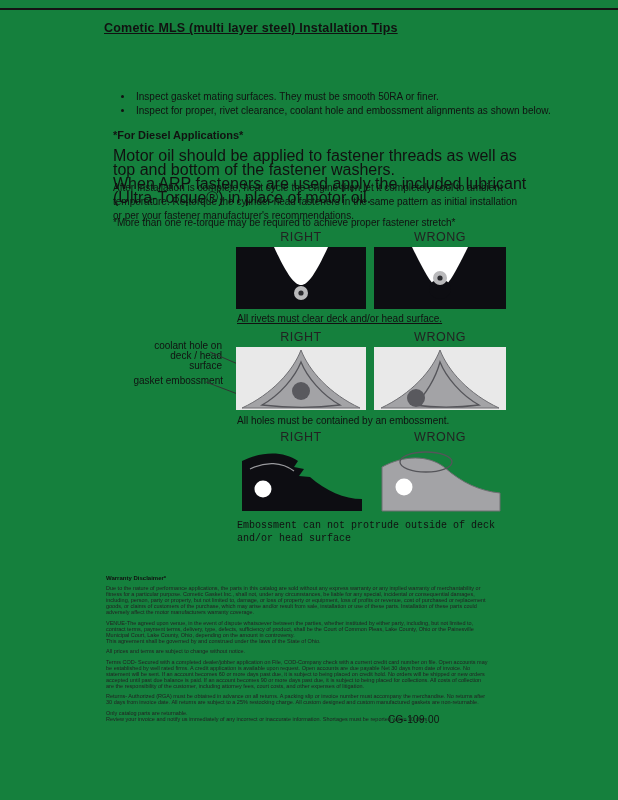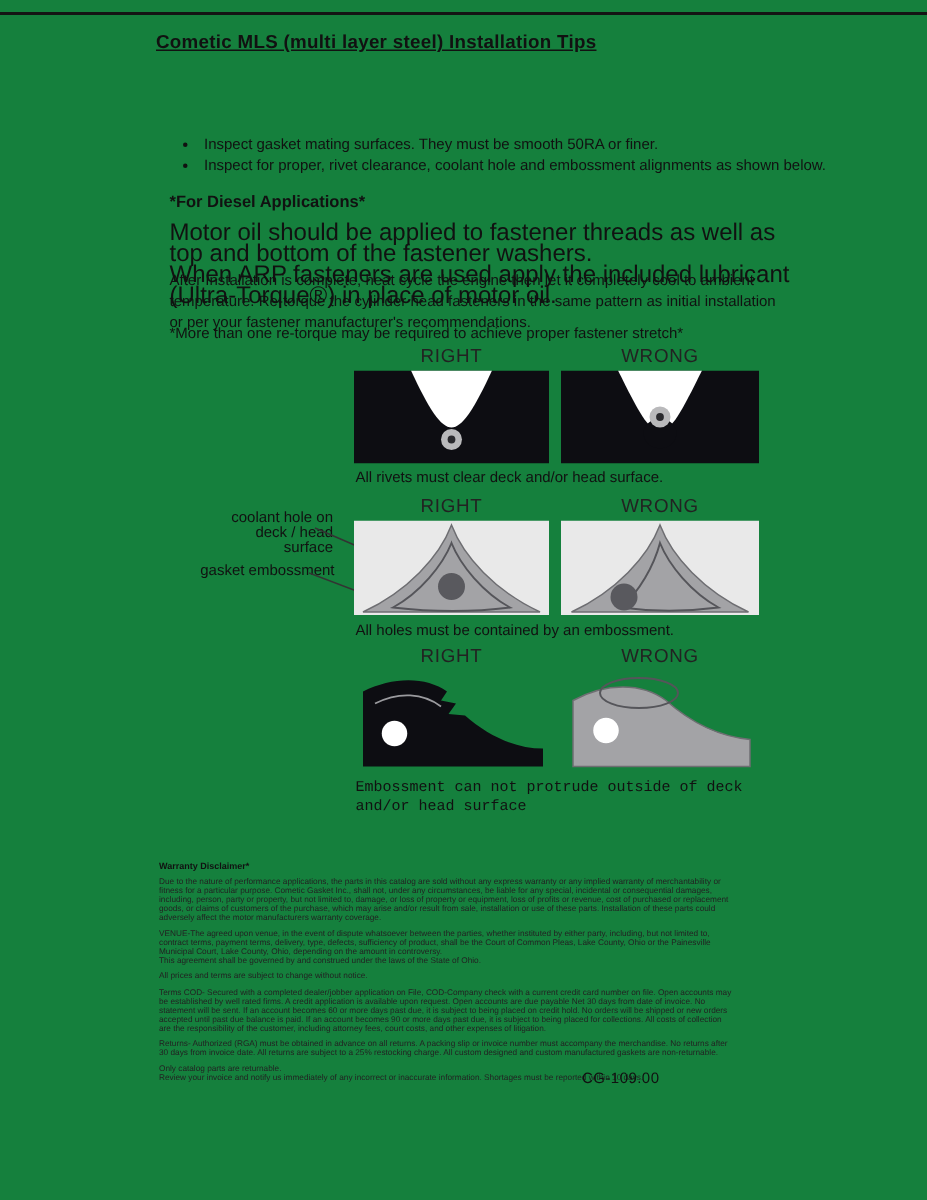--- a/index.html
+++ b/index.html
@@ -45,21 +45,21 @@
 
   .img-box { display:block; }
   .img-r1-right { left:236px; top:247px; }
   .img-r1-wrong { left:374px; top:247px; }
   .img-r2-right { left:236px; top:347px; }
   .img-r2-wrong { left:374px; top:347px; }
   .img-r3-right { left:236px; top:447px; }
   .img-r3-wrong { left:374px; top:447px; }
 
   .caption { font-size:10px; color:#111; }
-  .cap-r1 { left:237px; top:313px; }
+  .cap-r1 { left:237px; top:313px;text-decoration:underline; }
   .cap-r2 { left:237px; top:415px; }
   .cap-r3 { left:237px; top:519px; width:270px; line-height:13px;font-family:Liberation Mono, monospace; }
 
   .callout { font-size:10px; line-height:10px; color:#111;text-align:right; }
   .coolant-label { left:140px; top:341px; width:82px; }
   .gasket-label { left:116px; top:376px; width:95px;padding-left:12px; }
   .leader-svg { left:206px; top:344px; }
 
   .warranty-heading { left:106px; top:575px; font-size:6px; font-weight:bold; }
   .warranty-block { left:106px; top:585px; width:460px; }

